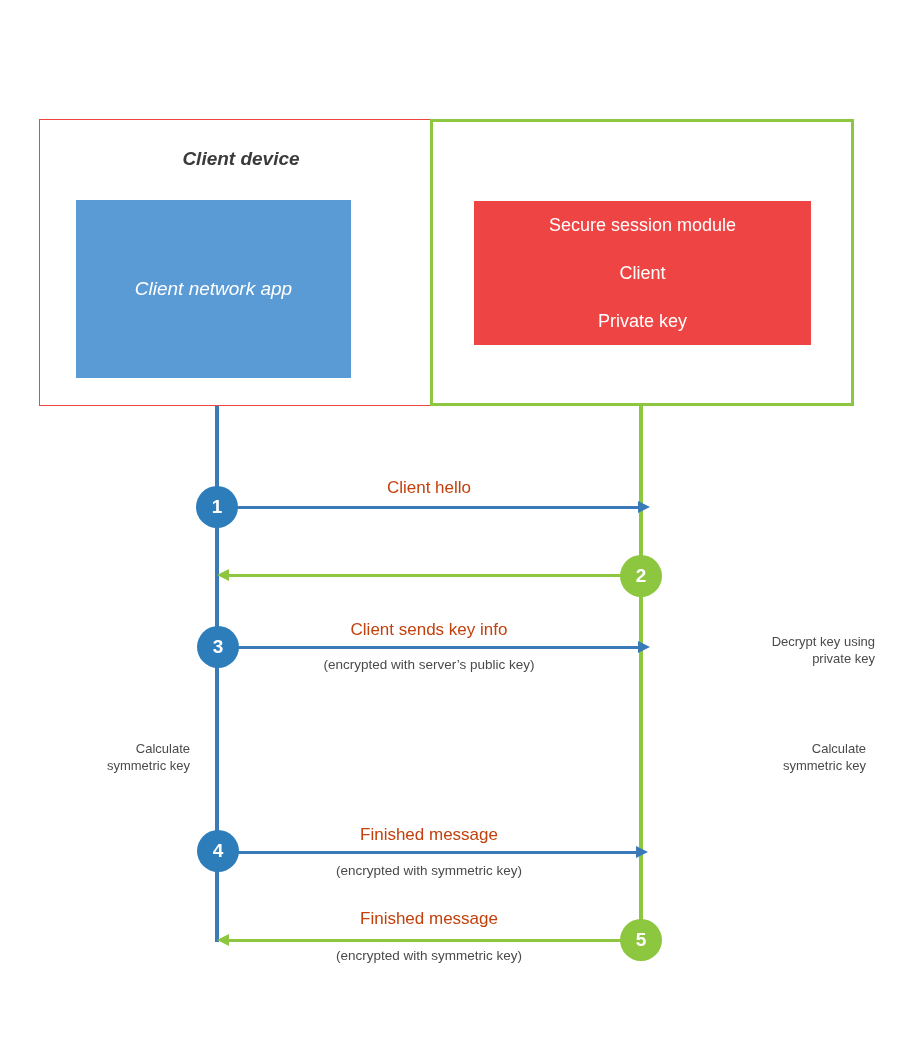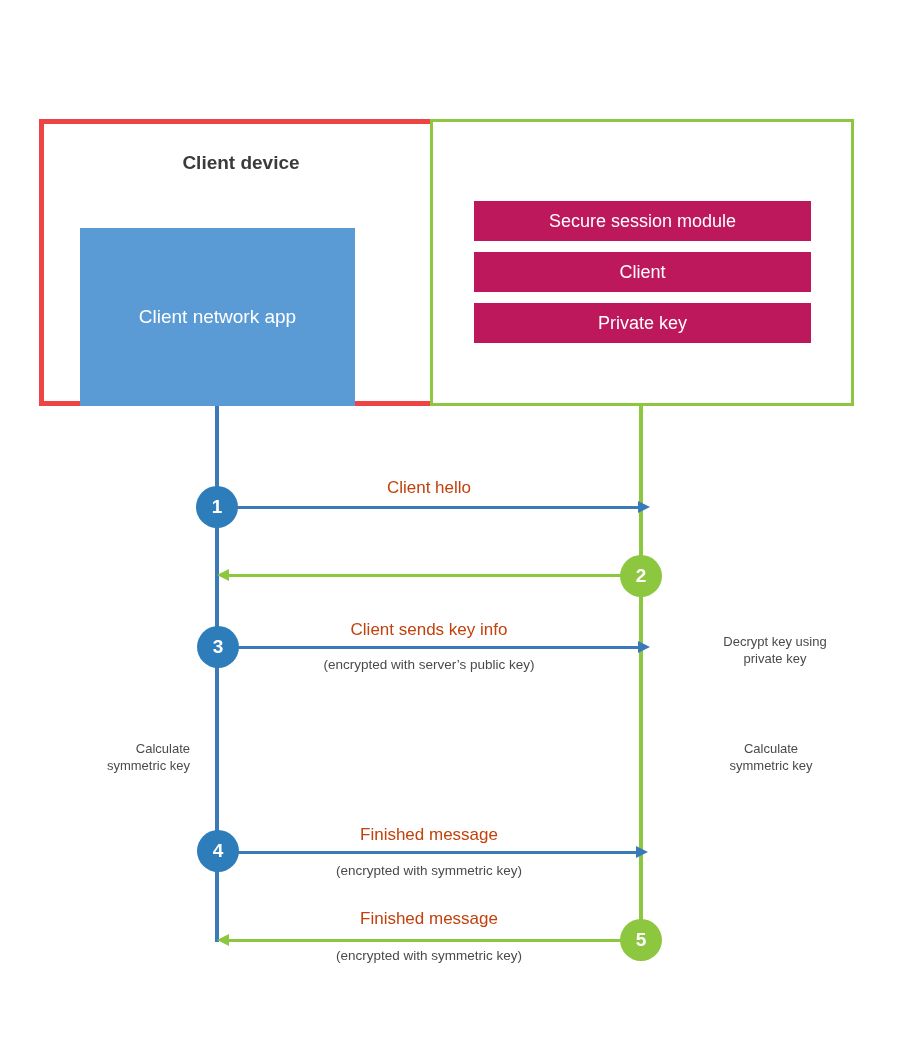--- a/index.html
+++ b/index.html
@@ -37,21 +37,22 @@
   .party-box {
     position: absolute;
     background: #ffffff;
     box-sizing: border-box;
   }
   .party-box.client {
     left: 39px;
     top: 119px;
     width: 404px;
     height: 287px;
-    border: 5px solid #ef4444;
+    border: 1px solid #ef4444;
+    font-style: italic;
   }
   .party-box.server {
     left: 430px;
     top: 119px;
     width: 424px;
     height: 287px;
     border: 3px solid #8dc63f;
   }
   .party-title {
     position: absolute;
@@ -75,40 +76,38 @@
     color: #ffffff;
     font-size: 19px;
     font-weight: 300;
     display: flex;
     align-items: center;
     justify-content: center;
     text-align: center;
     line-height: 1.35;
     padding: 0 2px;
     box-sizing: border-box;
-    margin-top: 24px;
   }
 
   
   .server-bars {
     position: absolute;
     left: 41px;
     top: 79px;
     width: 337px;
   }
   .server-bar {
-    height: 40px;
-    background: #be185d;
+    height: 48px;
+    background: #ef4444;
     color: #ffffff;
     font-size: 18px;
     font-weight: 300;
     display: flex;
     align-items: center;
     justify-content: center;
-    margin-bottom: 11px;
   }
 
   
   .lifeline {
     position: absolute;
     width: 4px;
   }
   .lifeline.client-line {
     left: 215px;
     top: 406px;
@@ -181,21 +180,21 @@
   }
   .side-note {
     position: absolute;
     color: #4a4a4a;
     font-size: 13px;
     font-weight: 300;
     line-height: 1.33;
     white-space: pre-line;
   }
   .side-note.left-note  { text-align: right; }
-  .side-note.right-note { text-align: center; }
+  .side-note.right-note { text-align: right; }
 
   .watermark {
     position: absolute;
     left: 233px;
     top: 418px;
     font-size: 24px;
     color: #fdfdfb;
     font-weight: 300;
     letter-spacing: 1px;
     white-space: nowrap;

